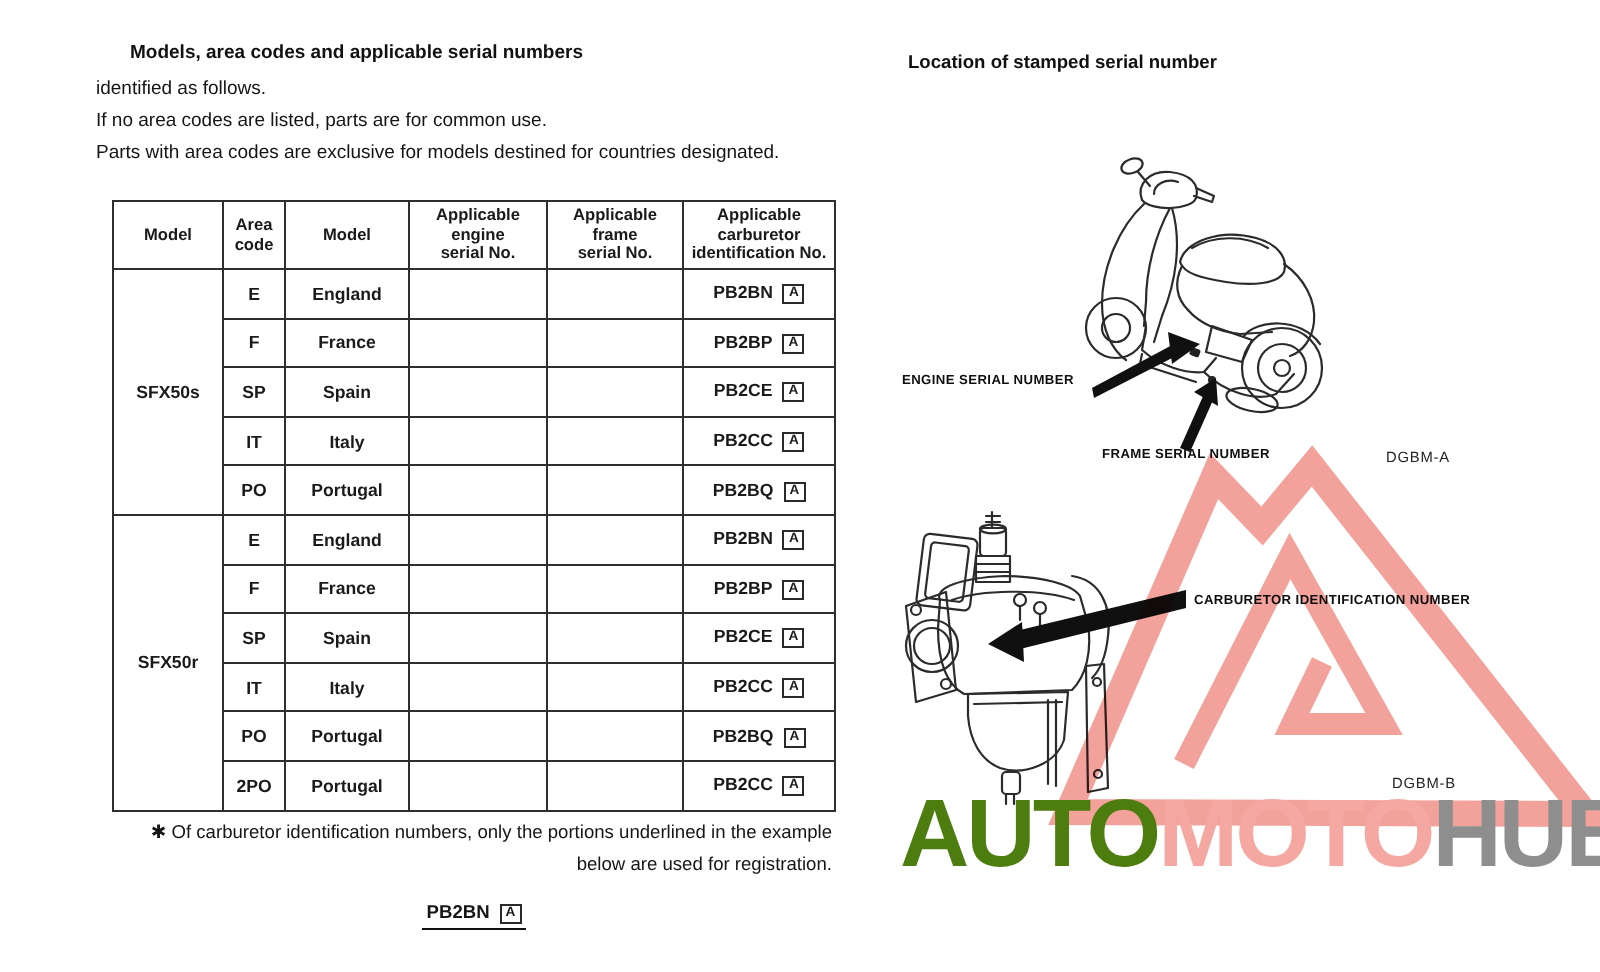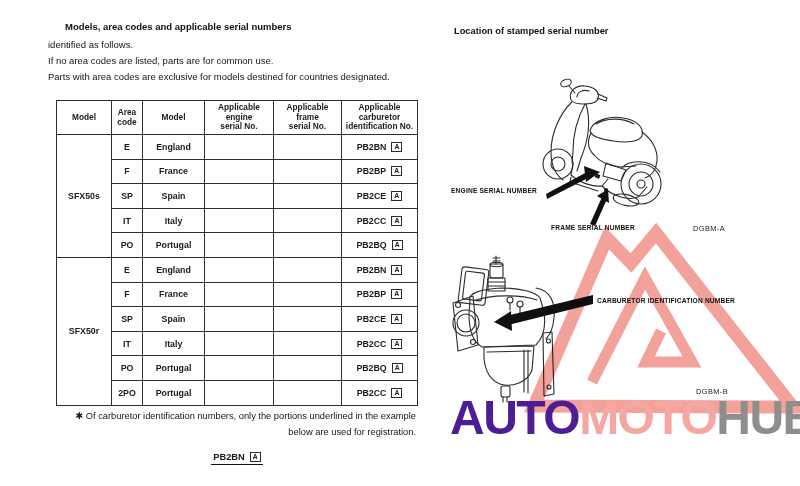--- a/index.html
+++ b/index.html
@@ -42,21 +42,21 @@
   .lbl-carb{left:157px;top:297px;}
   .figcode{position:absolute;font-size:7.4px;font-weight:400;letter-spacing:0.4px;color:#222;white-space:nowrap;}
   .fig-a{left:253px;top:224px;}
   .fig-b{left:256px;top:387px;}
   
   .watermark{position:absolute;inset:0;mix-blend-mode:multiply;pointer-events:none;}
   .wm-text{
     position:absolute;left:10px;top:394px;font-size:48px;font-weight:700;
     letter-spacing:-1.5px;white-space:nowrap;line-height:48px;
   }
-  .wm-auto{color:#4c1d95;}
+  .wm-auto{color:#4d7c0f;}
   .wm-moto{color:#f5a8a1;margin-top:32px;}
   .wm-hub{color:#8e8e8e;}
 </style>
 </head>
 <body>
 
 <div class="page">
 
   <section class="left-col">
     <h2 class="sec-heading">Models, area codes and applicable serial numbers</h2>

